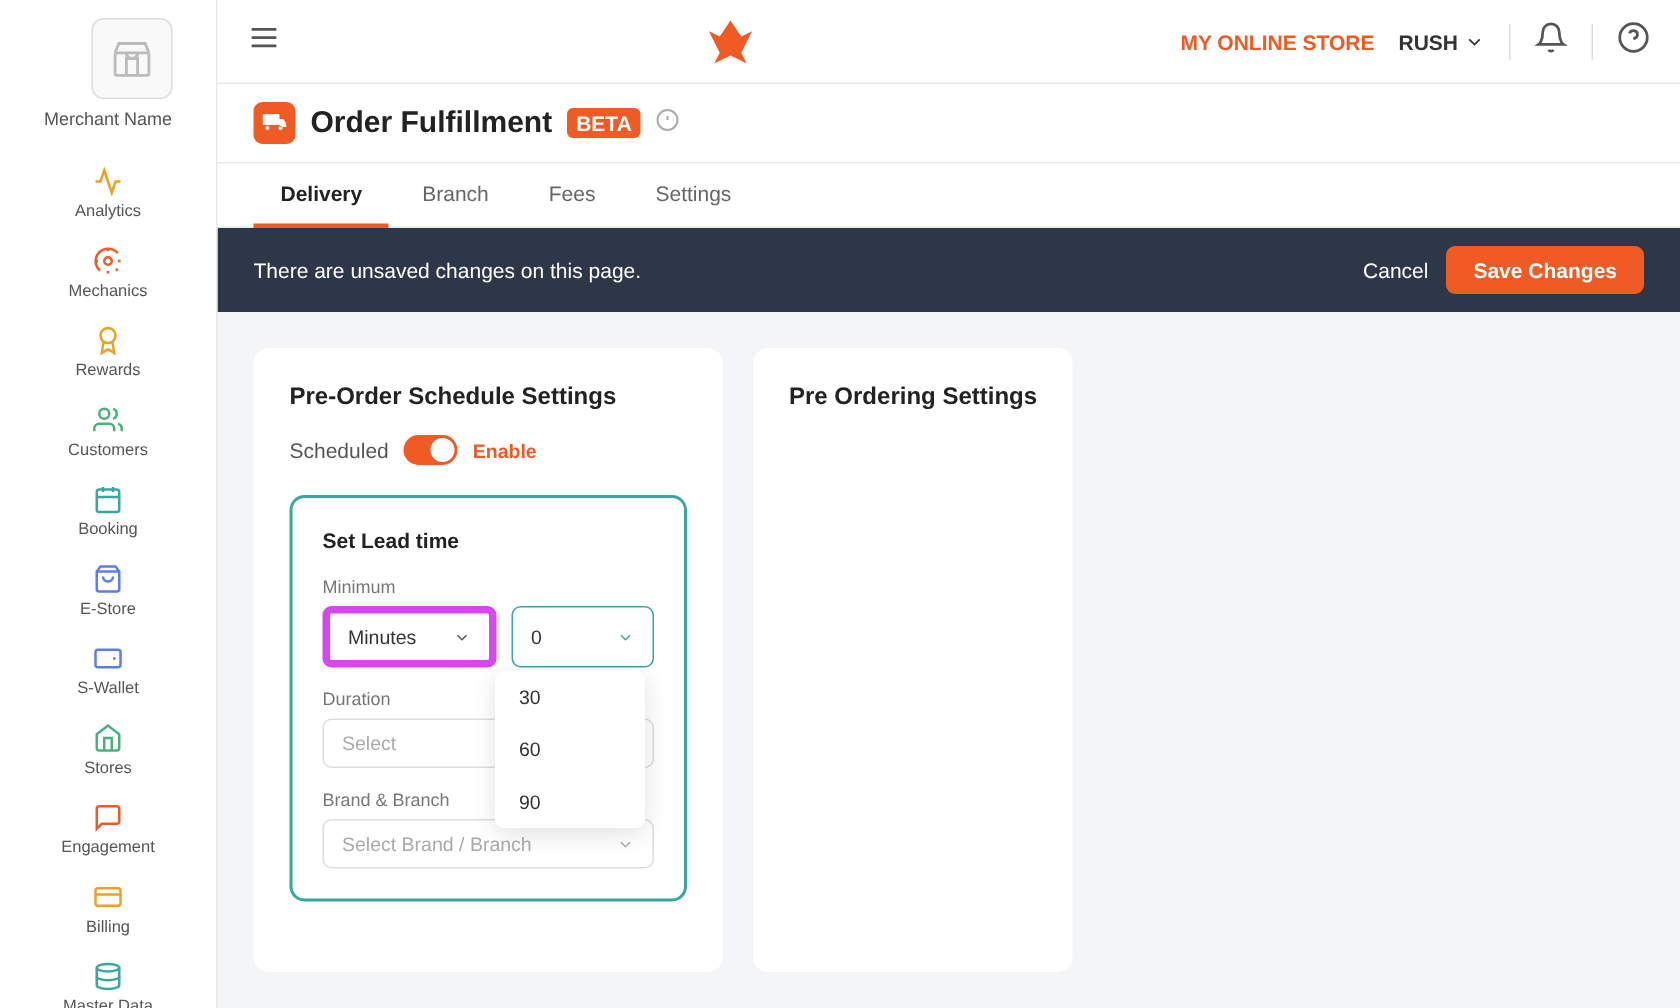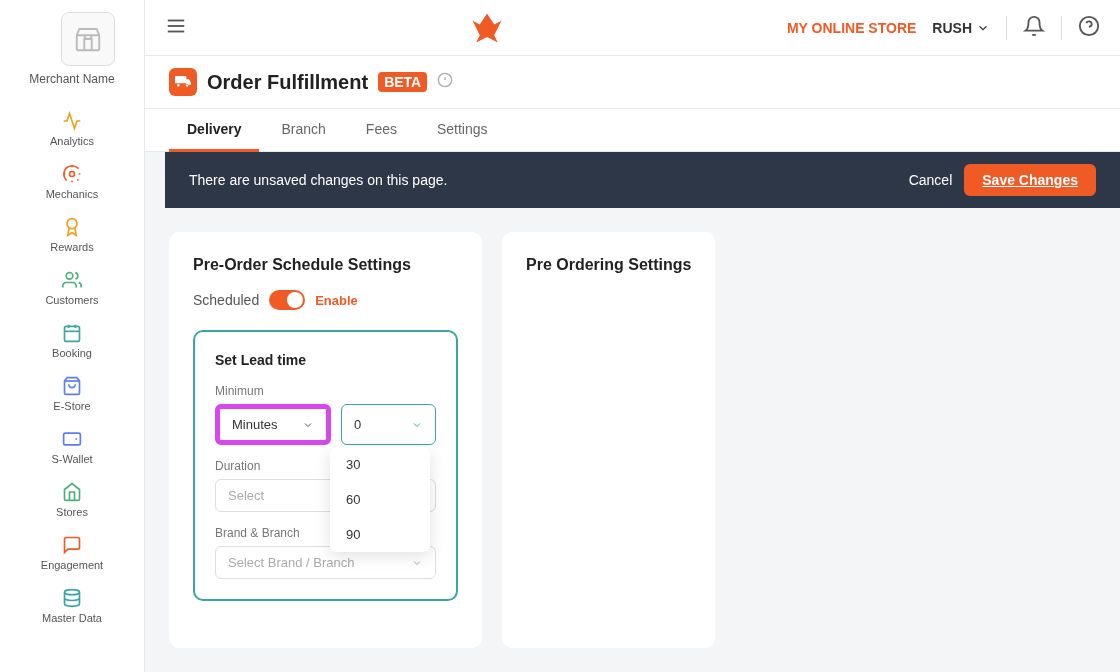--- a/index.html
+++ b/index.html
@@ -108,40 +108,38 @@
 
     
     .warning-bar {
       background: #2d3748;
       color: #fff;
       padding: 12px 24px;
       display: flex;
       align-items: center;
       justify-content: space-between;
       font-size: 14px;
-      margin-left: 20px;
     }
     .warning-actions { display: flex; gap: 12px; }
     .cancel-btn {
       background: transparent;
       border: none;
       color: #fff;
       cursor: pointer;
       font-size: 14px;
     }
     .save-btn {
       background: #f05a24;
       color: #fff;
       border: none;
       border-radius: 6px;
       padding: 8px 18px;
       font-size: 14px;
       font-weight: 600;
       cursor: pointer;
-      text-decoration: underline;
     }
 
     
     .content-area {
       flex: 1;
       overflow-y: auto;
       padding: 24px;
       display: flex;
       flex-direction: row;
       gap: 20px;
@@ -369,20 +367,29 @@
 
     <div class="nav-item">
       <div class="nav-icon">
         <svg width="20" height="20" viewBox="0 0 24 24" fill="none" stroke="#f05a24" stroke-width="2">
           <path d="M21 15a2 2 0 0 1-2 2H7l-4 4V5a2 2 0 0 1 2-2h14a2 2 0 0 1 2 2z"></path>
         </svg>
       </div>
       <span class="nav-label">Engagement</span>
     </div>
 
+    <div class="nav-item">
+      <div class="nav-icon">
+        <svg width="20" height="20" viewBox="0 0 24 24" fill="none" stroke="#f0a020" stroke-width="2">
+          <rect x="2" y="5" width="20" height="14" rx="2"></rect>
+            <line x1="2" y1="10" x2="22" y2="10"></line>
+        </svg>
+      </div>
+      <span class="nav-label">Billing</span>
+    </div>
 
     <div class="nav-item">
       <div class="nav-icon">
         <svg width="20" height="20" viewBox="0 0 24 24" fill="none" stroke="#3aa6a1" stroke-width="2">
           <ellipse cx="12" cy="5" rx="9" ry="3"></ellipse>
             <path d="M21 12c0 1.66-4 3-9 3s-9-1.34-9-3"></path>
             <path d="M3 5v14c0 1.66 4 3 9 3s9-1.34 9-3V5"></path>
         </svg>
       </div>
       <span class="nav-label">Master Data</span>

